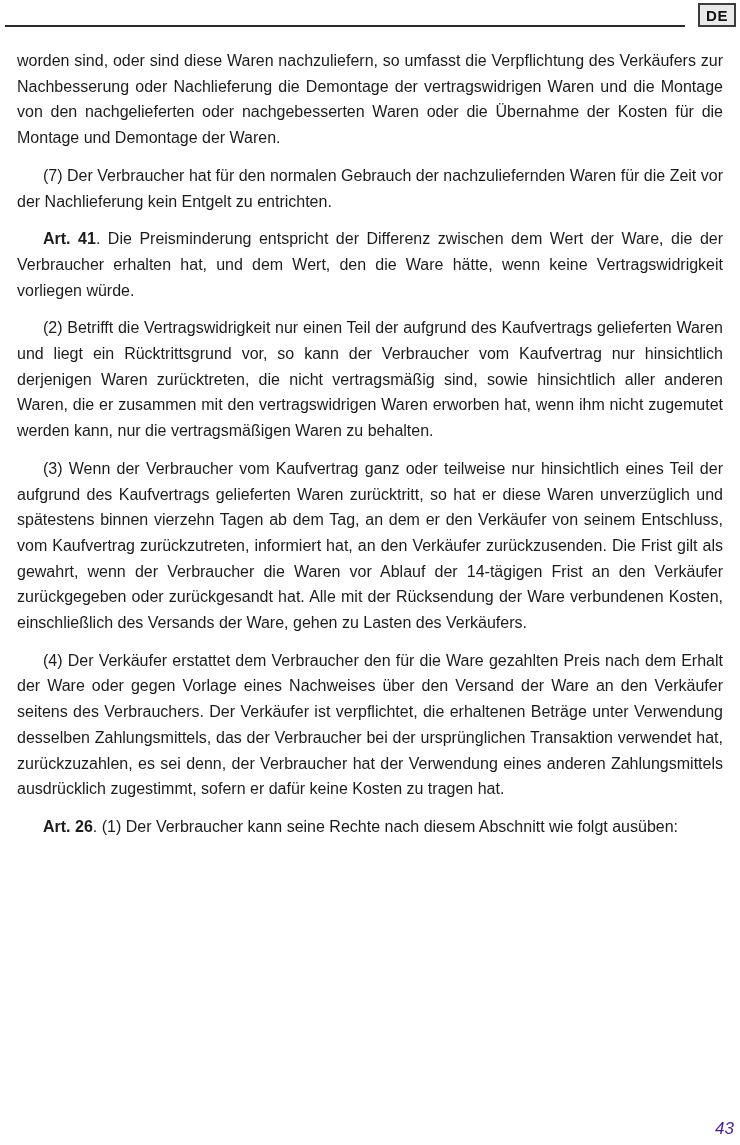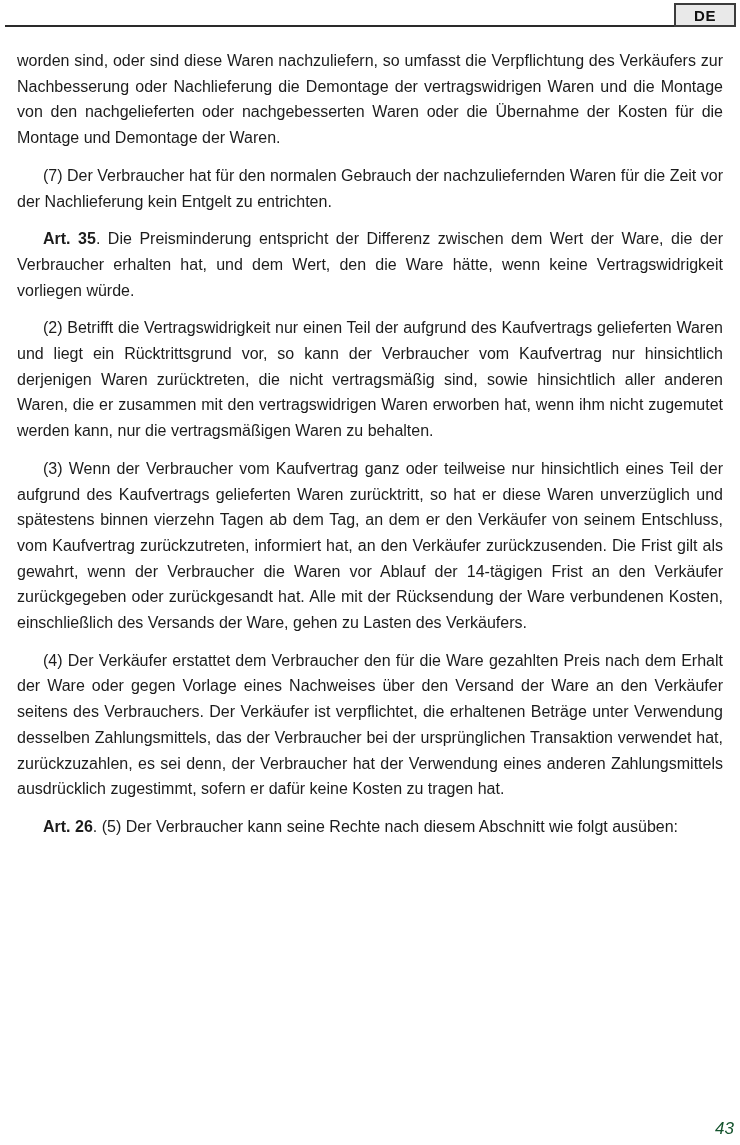--- a/index.html
+++ b/index.html
@@ -23,21 +23,21 @@
     left: 5px;
     top: 25px;
     width: 680px;
     height: 2px;
     background: #2a2a2a;
   }
   .lang-badge {
     position: absolute;
     top: 3px;
     right: 4px;
-    width: 62px;
+    width: 38px;
     height: 24px;
     background: #e9e9e9;
     border: 2px solid #3c3c3c;
     display: flex;
     align-items: center;
     justify-content: center;
     font-size: 15px;
     font-weight: 600;
     letter-spacing: 0.5px;
     color: #111;
@@ -63,39 +63,39 @@
   .text-body .seg-bold {
     font-weight: bold;
   }
   
   .page-number {
     position: absolute;
     right: 6px;
     bottom: 6px;
     font-size: 17px;
     font-style: italic;
-    color: #14532d;
+    color: #4c1d95;
   }
 </style>
 </head>
 <body>
 
 <div class="page">
 
   <div class="header-rule"></div>
 
   <div class="lang-badge">
     <span>DE</span>
   </div>
 
   <div class="text-body" id="text-body">
       <p><span>worden sind, oder sind diese Waren nachzuliefern, so umfasst die Verpflichtung des Verkäufers zur Nachbesserung oder Nachlieferung die Demontage der vertragswidrigen Waren und die Montage von den nachgelieferten oder nachgebesserten Waren oder die Übernahme der Kosten für die Montage und Demontage der Waren.</span></p>
       <p class="indented"><span>(7) Der Verbraucher hat für den normalen Gebrauch der nachzuliefernden Waren für die Zeit vor der Nachlieferung kein Entgelt zu entrichten.</span></p>
-      <p class="indented"><span class="seg-bold">Art. 35</span><span>. Die Preisminderung entspricht der Differenz zwischen dem Wert der Ware, die der Verbraucher erhalten hat, und dem Wert, den die Ware hätte, wenn keine Vertragswidrigkeit vorliegen würde.</span></p>
+      <p class="indented"><span class="seg-bold">Art. 41</span><span>. Die Preisminderung entspricht der Differenz zwischen dem Wert der Ware, die der Verbraucher erhalten hat, und dem Wert, den die Ware hätte, wenn keine Vertragswidrigkeit vorliegen würde.</span></p>
       <p class="indented"><span>(2) Betrifft die Vertragswidrigkeit nur einen Teil der aufgrund des Kaufvertrags gelieferten Waren und liegt ein Rücktrittsgrund vor, so kann der Verbraucher vom Kaufvertrag nur hinsichtlich derjenigen Waren zurücktreten, die nicht vertragsmäßig sind, sowie hinsichtlich aller anderen Waren, die er zusammen mit den vertragswidrigen Waren erworben hat, wenn ihm nicht zugemutet werden kann, nur die vertragsmäßigen Waren zu behalten.</span></p>
       <p class="indented"><span>(3) Wenn der Verbraucher vom Kaufvertrag ganz oder teilweise nur hinsichtlich eines Teil der aufgrund des Kaufvertrags gelieferten Waren zurücktritt, so hat er diese Waren unverzüglich und spätestens binnen vierzehn Tagen ab dem Tag, an dem er den Verkäufer von seinem Entschluss, vom Kaufvertrag zurückzutreten, informiert hat, an den Verkäufer zurückzusenden. Die Frist gilt als gewahrt, wenn der Verbraucher die Waren vor Ablauf der 14-tägigen Frist an den Verkäufer zurückgegeben oder zurückgesandt hat. Alle mit der Rücksendung der Ware verbundenen Kosten, einschließlich des Versands der Ware, gehen zu Lasten des Verkäufers.</span></p>
       <p class="indented"><span>(4) Der Verkäufer erstattet dem Verbraucher den für die Ware gezahlten Preis nach dem Erhalt der Ware oder gegen Vorlage eines Nachweises über den Versand der Ware an den Verkäufer seitens des Verbrauchers. Der Verkäufer ist verpflichtet, die erhaltenen Beträge unter Verwendung desselben Zahlungsmittels, das der Verbraucher bei der ursprünglichen Transaktion verwendet hat, zurückzuzahlen, es sei denn, der Verbraucher hat der Verwendung eines anderen Zahlungsmittels ausdrücklich zugestimmt, sofern er dafür keine Kosten zu tragen hat.</span></p>
-      <p class="indented"><span class="seg-bold">Art. 26</span><span>. (5) Der Verbraucher kann seine Rechte nach diesem Abschnitt wie folgt ausüben:</span></p>
+      <p class="indented"><span class="seg-bold">Art. 26</span><span>. (1) Der Verbraucher kann seine Rechte nach diesem Abschnitt wie folgt ausüben:</span></p>
     </div>
 
   <div class="page-number">43</div>
 
 </div>
 
 </body></html>

